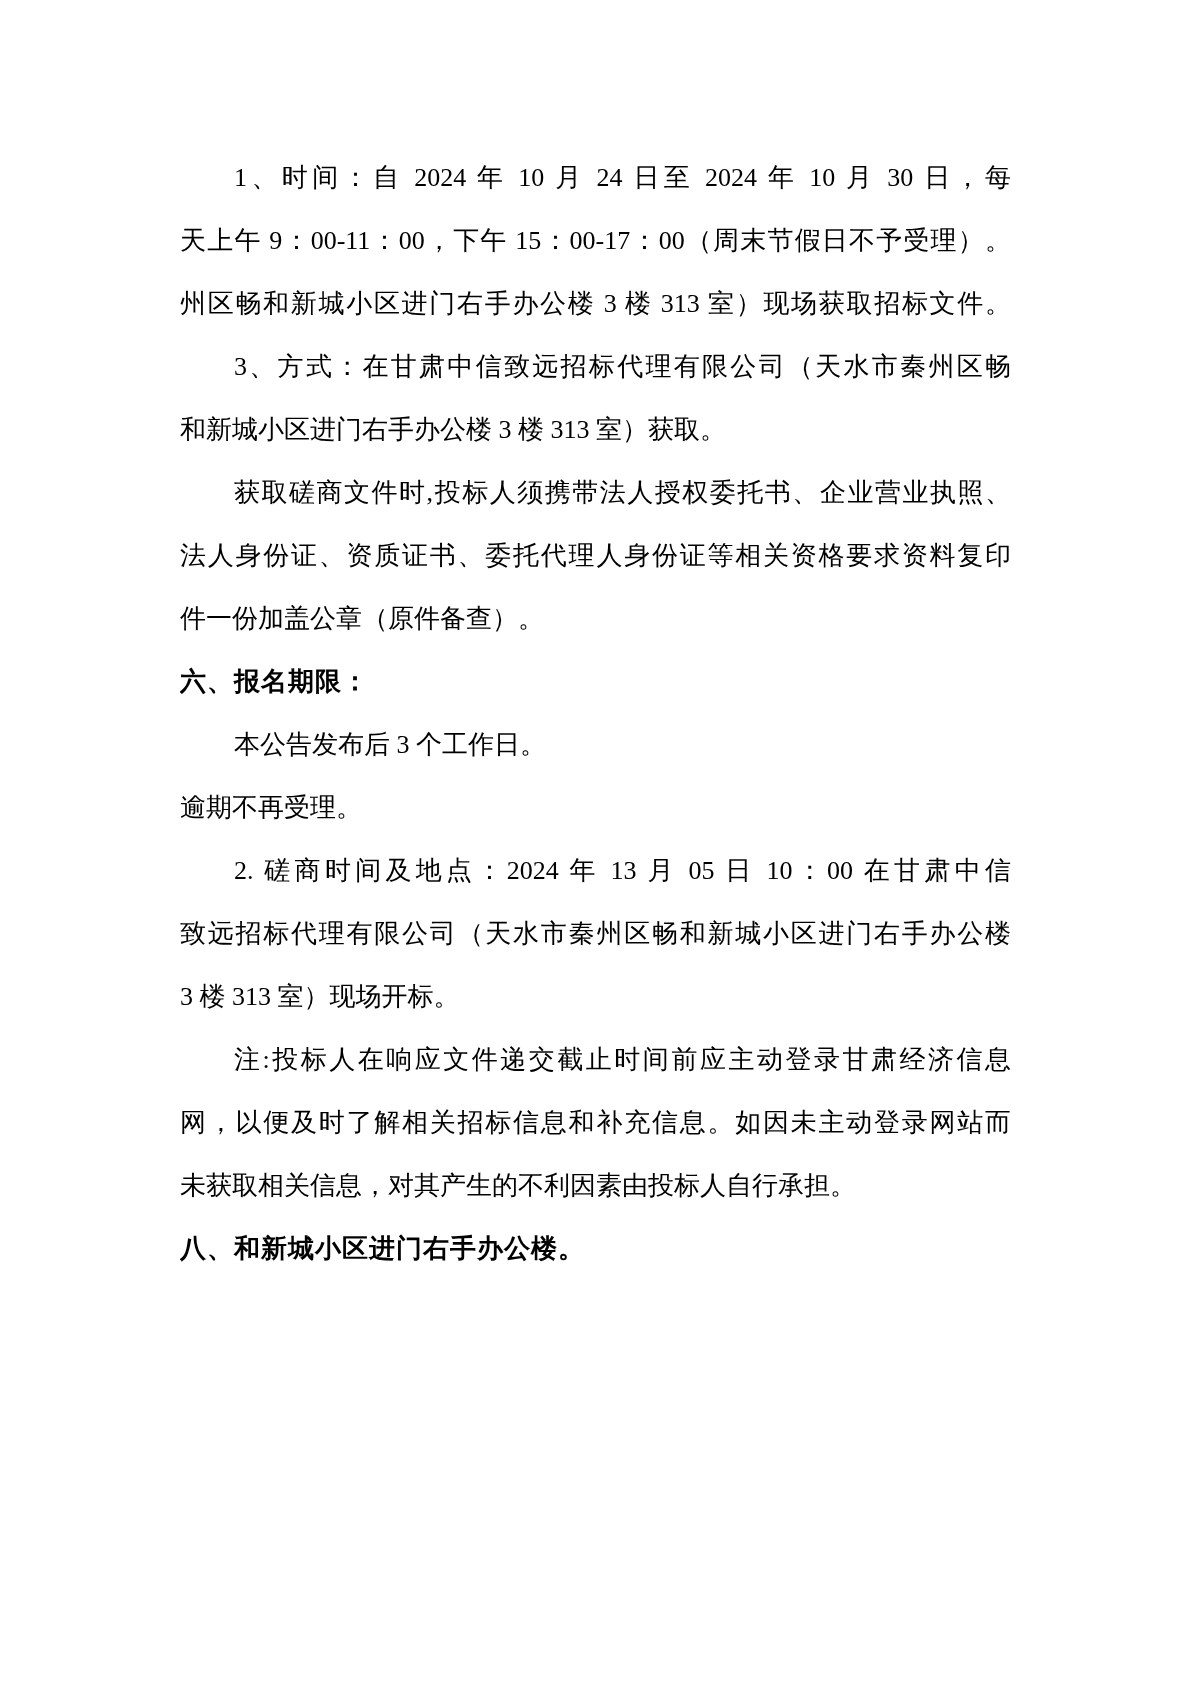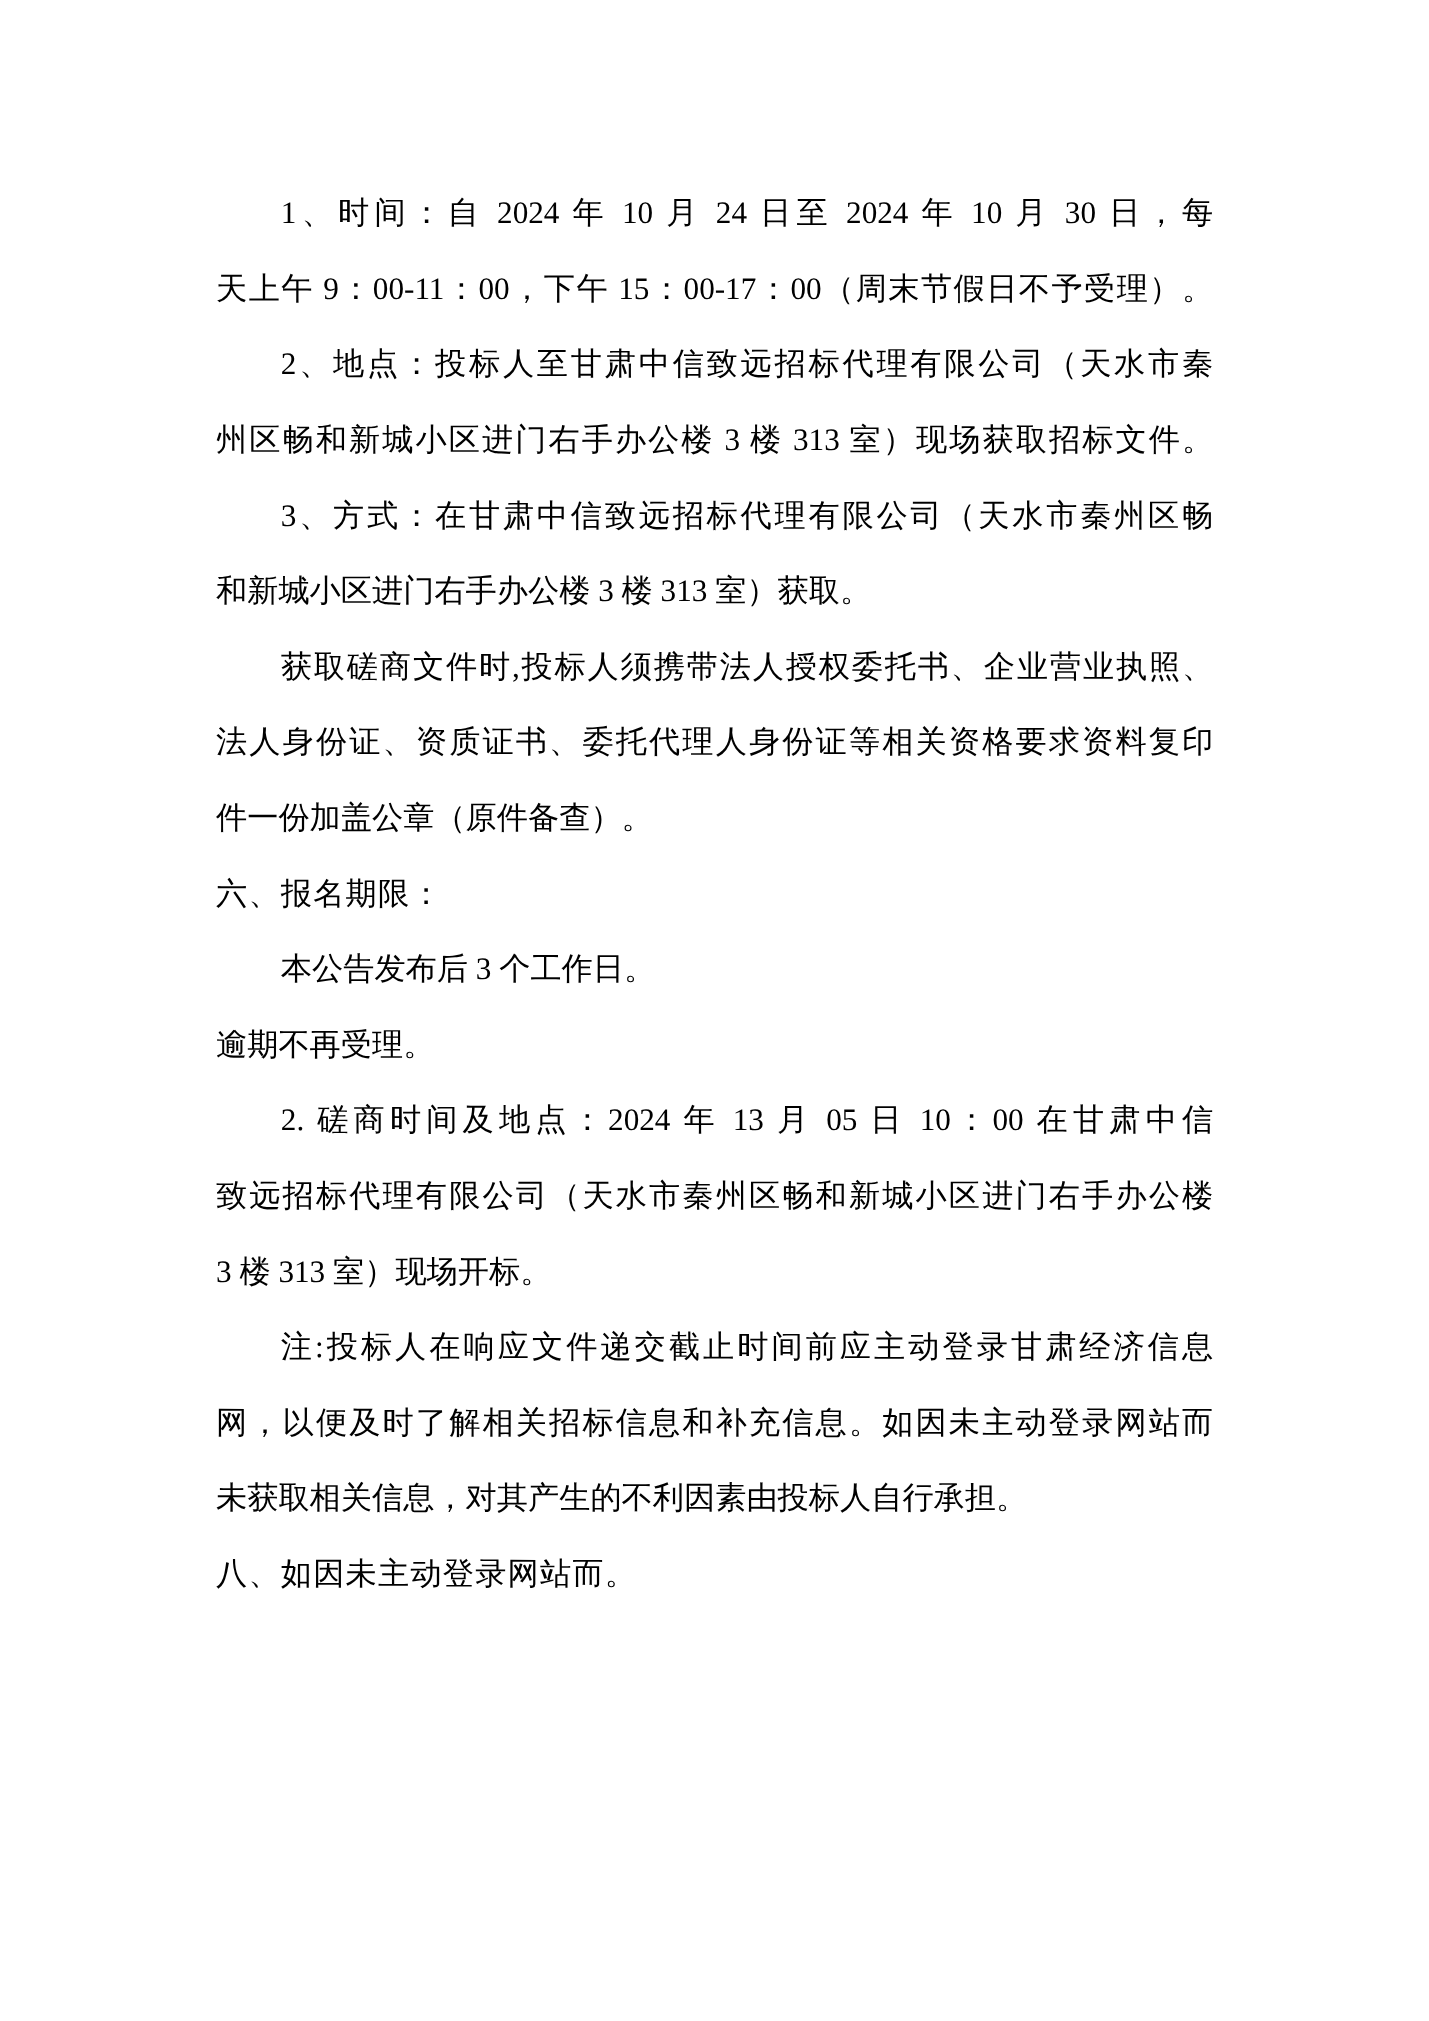--- a/index.html
+++ b/index.html
@@ -31,43 +31,42 @@
     color: #000000;
   }
   
   .ind { text-indent: 54px; }
   
   .j {
     text-align: justify;
     text-align-last: justify;
   }
   .h {
-    font-weight: 400;
+    font-weight: 700;
     font-family: "Liberation Sans", "DejaVu Sans", sans-serif;
     letter-spacing: 1px;
   }
 </style>
 </head>
 <body>
 
 <div class="page">
   <div class="content">
     <div class="ln ind j">1、时间：自 2024 年 10 月 24 日至 2024 年 10 月 30 日，每</div>
     <div class="ln j">天上午 9：00-11：00，下午 15：00-17：00（周末节假日不予受理）。</div>
-    <div class="ln ind j">2、地点：投标人至甘肃中信致远招标代理有限公司（天水市秦</div>
     <div class="ln j">州区畅和新城小区进门右手办公楼 3 楼 313 室）现场获取招标文件。</div>
     <div class="ln ind j">3、方式：在甘肃中信致远招标代理有限公司（天水市秦州区畅</div>
     <div class="ln">和新城小区进门右手办公楼 3 楼 313 室）获取。</div>
     <div class="ln ind j">获取磋商文件时,投标人须携带法人授权委托书、企业营业执照、</div>
     <div class="ln j">法人身份证、资质证书、委托代理人身份证等相关资格要求资料复印</div>
     <div class="ln">件一份加盖公章（原件备查）。</div>
     <div class="ln h">六、报名期限：</div>
     <div class="ln ind">本公告发布后 3 个工作日。</div>
     <div class="ln">逾期不再受理。</div>
     <div class="ln ind j">2. 磋商时间及地点：2024 年 13 月 05 日 10：00 在甘肃中信</div>
     <div class="ln j">致远招标代理有限公司（天水市秦州区畅和新城小区进门右手办公楼</div>
     <div class="ln">3 楼 313 室）现场开标。</div>
     <div class="ln ind j">注:投标人在响应文件递交截止时间前应主动登录甘肃经济信息</div>
     <div class="ln j">网，以便及时了解相关招标信息和补充信息。如因未主动登录网站而</div>
     <div class="ln">未获取相关信息，对其产生的不利因素由投标人自行承担。</div>
-    <div class="ln h">八、如因未主动登录网站而。</div>
+    <div class="ln h">八、和新城小区进门右手办公楼。</div>
   </div>
 </div>
 
 </body></html>

